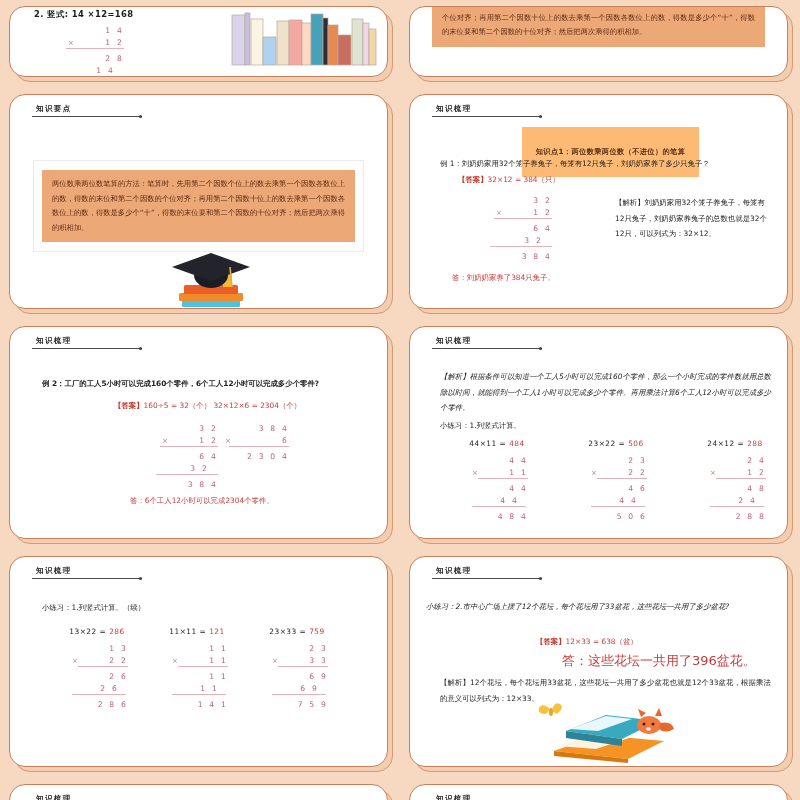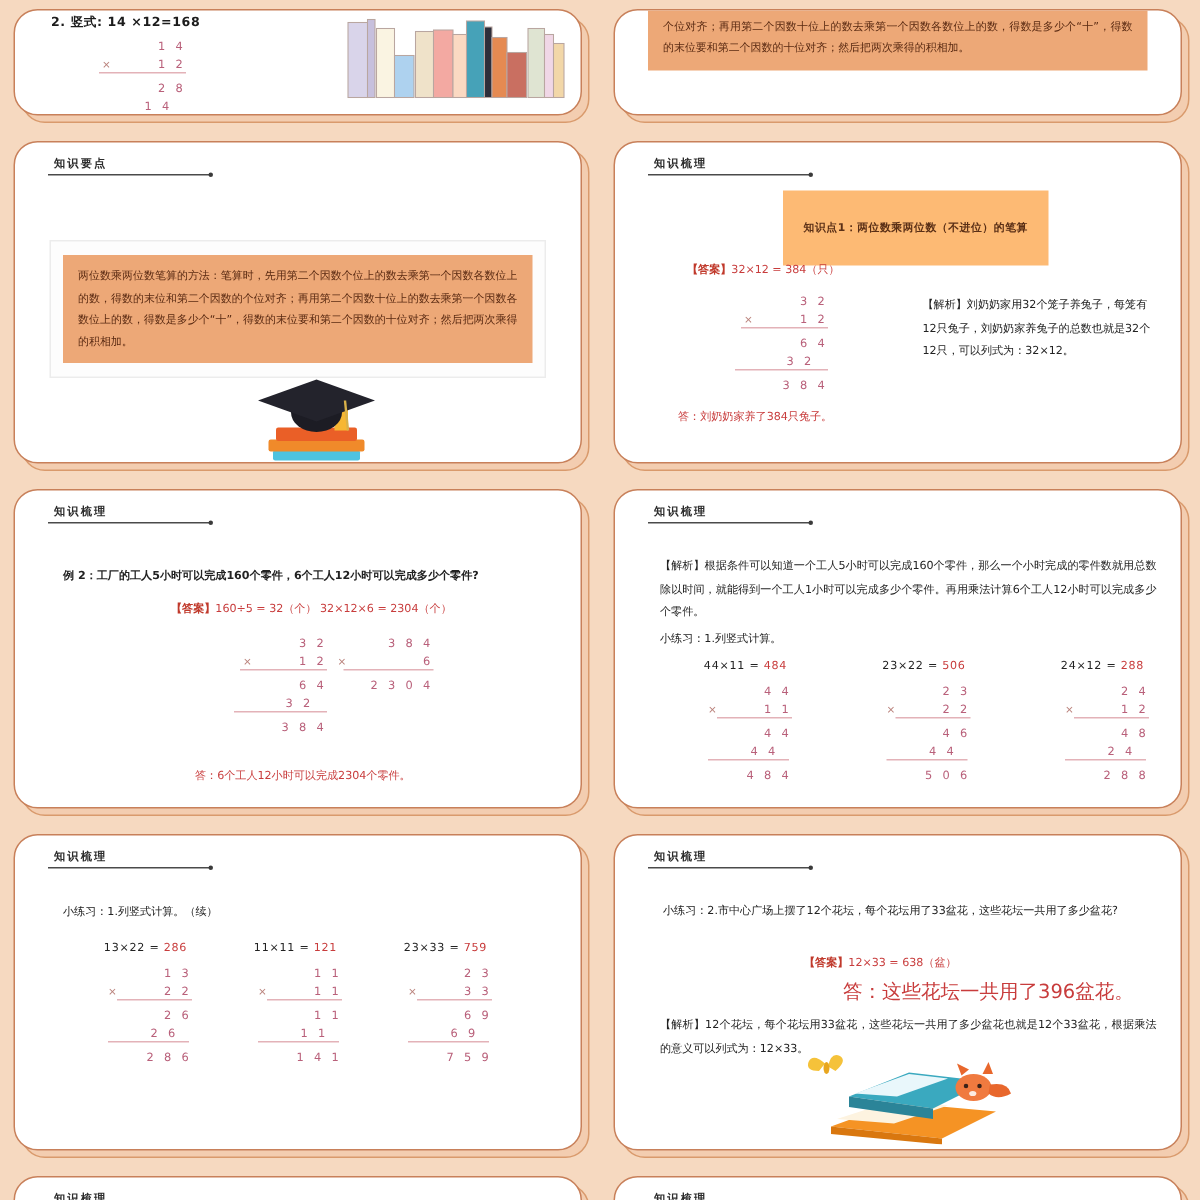--- a/index.html
+++ b/index.html
@@ -207,20 +207,21 @@
     <div class="frame-back"></div>
     <div class="frame">
       <div class="card-title">
         <div class="txt">知识梳理</div>
         <div class="rule"></div>
       </div>
       <div class="body">
         <div style="position:absolute;left:0;right:0;top:32px;text-align:center;">
           <span class="chip">知识点1：两位数乘两位数（不进位）的笔算</span>
         </div>
+        <div class="plain" style="position:absolute;left:30px;top:62px;right:14px;">例 1：刘奶奶家用32个笼子养兔子，每笼有12只兔子，刘奶奶家养了多少只兔子？</div>
 
         <div style="position:absolute;left:48px;top:80px;font-size:7.4px;">
           <span class="redb">【答案】</span><span class="red">32×12 = 384（只）</span>
         </div>
 
         <div class="vcalc" style="position:absolute;left:72px;top:98px;">
           <div class="vrow">
               <span class="op"></span>
               <span class="num">3 2</span>
             </div>
@@ -301,34 +302,34 @@
               <span class="op">×</span>
               <span class="num" style="min-width:48px;">6</span>
             </div>
           <div class="vline" style="width:60px;margin-left:14px;"></div>
           <div class="vrow">
               <span class="op"></span>
               <span class="num" style="min-width:48px;">2 3 0 4</span>
             </div>
         </div>
 
-        <div class="red" style="position:absolute;left:120px;top:185px;font-size:7.4px;">答：6个工人12小时可以完成2304个零件。</div>
+        <div class="red" style="position:absolute;left:120px;top:169px;font-size:7.4px;">答：6个工人12小时可以完成2304个零件。</div>
       </div>
     </div>
   </div>
 
   <div class="slide h3">
     <div class="frame-back"></div>
     <div class="frame">
       <div class="card-title">
         <div class="txt">知识梳理</div>
         <div class="rule"></div>
       </div>
       <div class="body">
-        <div class="plain" style="position:absolute;left:30px;top:42px;right:16px;line-height:2.1;text-align:justify;">
+        <div class="plain" style="position:absolute;left:30px;top:42px;right:16px;line-height:2.1;text-align:justify;font-style:italic;">
           <span>【解析】</span><span>根据条件可以知道一个工人5小时可以完成160个零件，那么一个小时完成的零件数就用总数除以时间，就能得到一个工人1小时可以完成多少个零件。再用乘法计算6个工人12小时可以完成多少个零件。</span>
         </div>
         <div class="plain" style="position:absolute;left:30px;top:92px;">小练习：1.列竖式计算。</div>
 
         <div class="calcgroup" style="position:absolute;left:56px;top:112px;gap:57px;">
 
           <div class="calcunit">
             <div class="eqline"><span>44×11 =</span>
               <span class="red">484</span></div>
             <div class="vcalc" style="display:block;">
@@ -520,21 +521,21 @@
   </div>
 
   <div class="slide h4">
     <div class="frame-back"></div>
     <div class="frame">
       <div class="card-title">
         <div class="txt">知识梳理</div>
         <div class="rule"></div>
       </div>
       <div class="body">
-        <div class="plain" style="position:absolute;left:32px;top:42px;right:16px;line-height:2.1;">小练习：2.市中心广场上摆了12个花坛，每个花坛用了33盆花，这些花坛一共用了多少盆花?</div>
+        <div class="plain" style="position:absolute;left:16px;top:42px;right:16px;line-height:2.1;font-style:italic;">小练习：2.市中心广场上摆了12个花坛，每个花坛用了33盆花，这些花坛一共用了多少盆花?</div>
 
         <div style="position:absolute;left:126px;top:80px;font-size:7.4px;">
           <span class="redb">【答案】</span><span class="red">12×33 = 638（盆）</span>
         </div>
 
         <div class="red" style="position:absolute;left:152px;top:95px;font-size:13px;">答：这些花坛一共用了396盆花。</div>
 
         <div class="plain" style="position:absolute;left:30px;top:118px;right:16px;line-height:2.1;text-align:justify;">
           <span>【解析】</span><span>12个花坛，每个花坛用33盆花，这些花坛一共用了多少盆花也就是12个33盆花，根据乘法的意义可以列式为：12×33。</span>
         </div>

